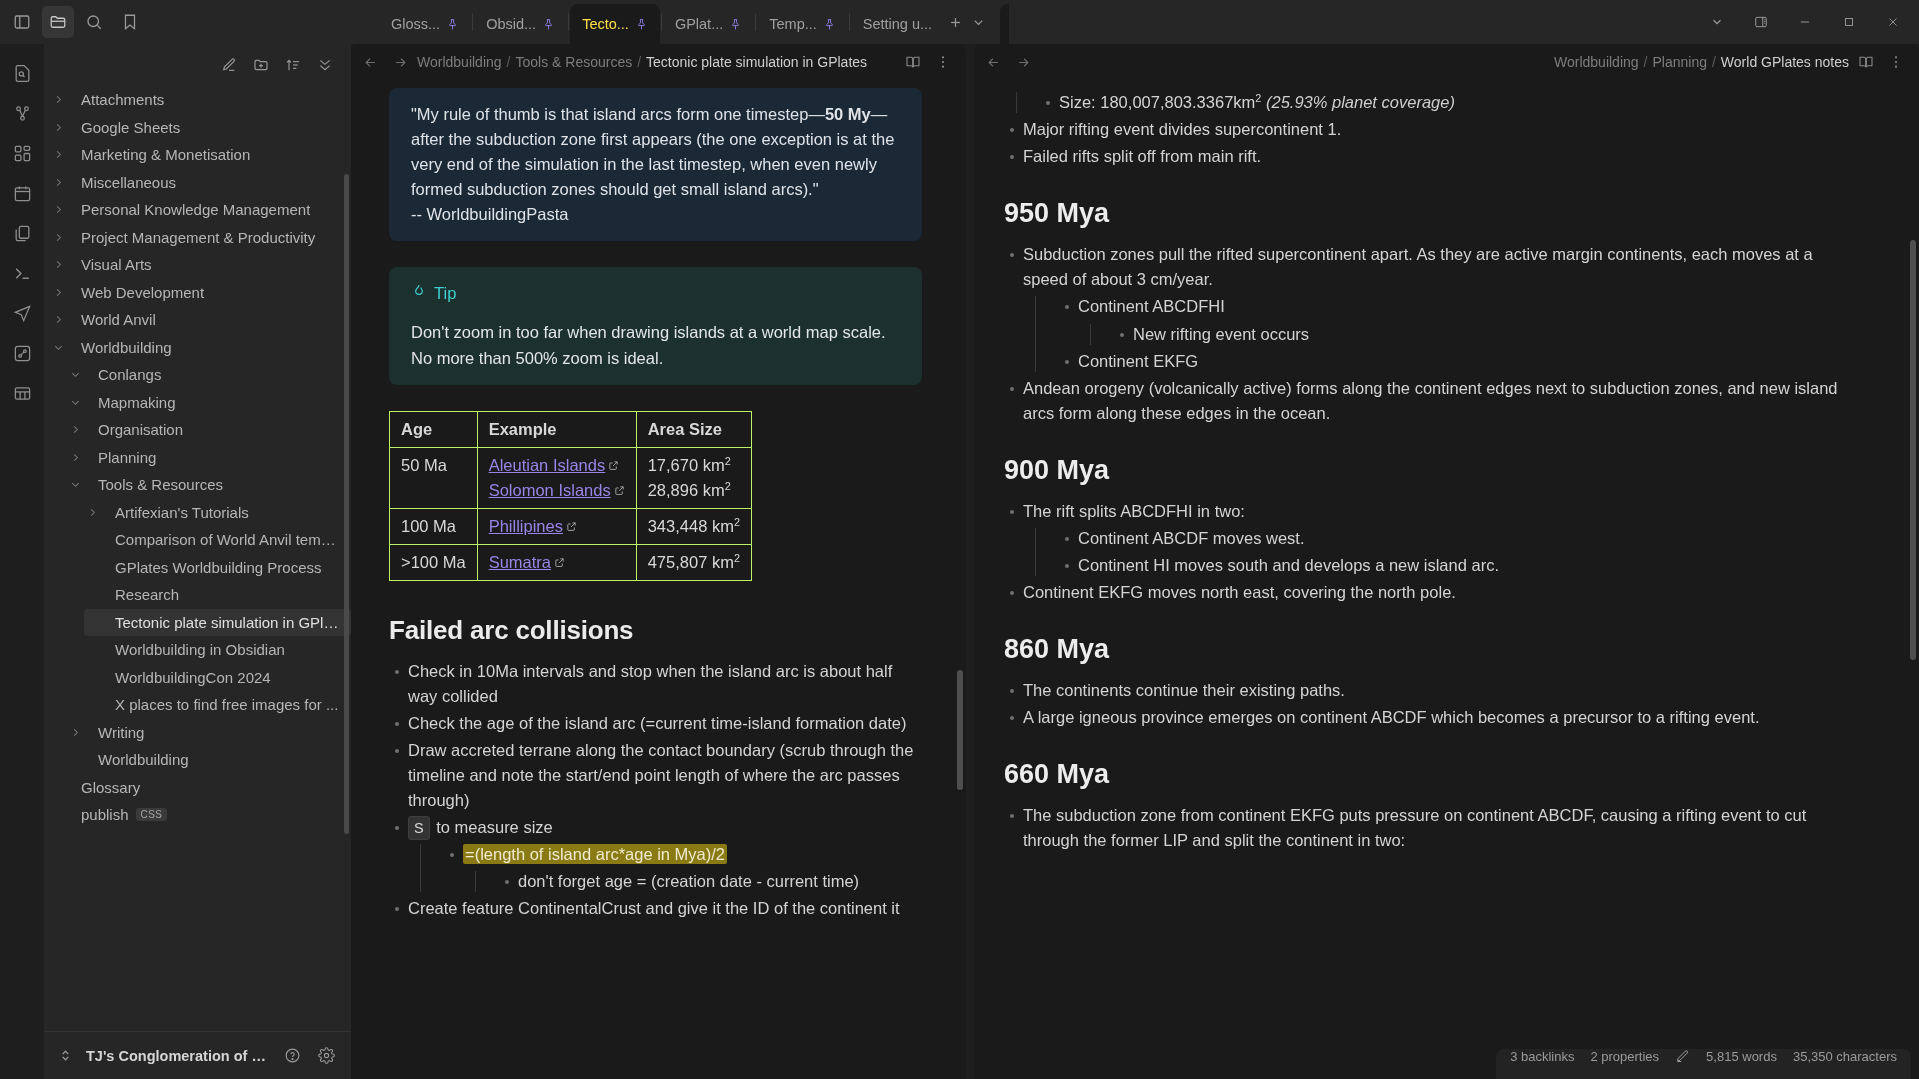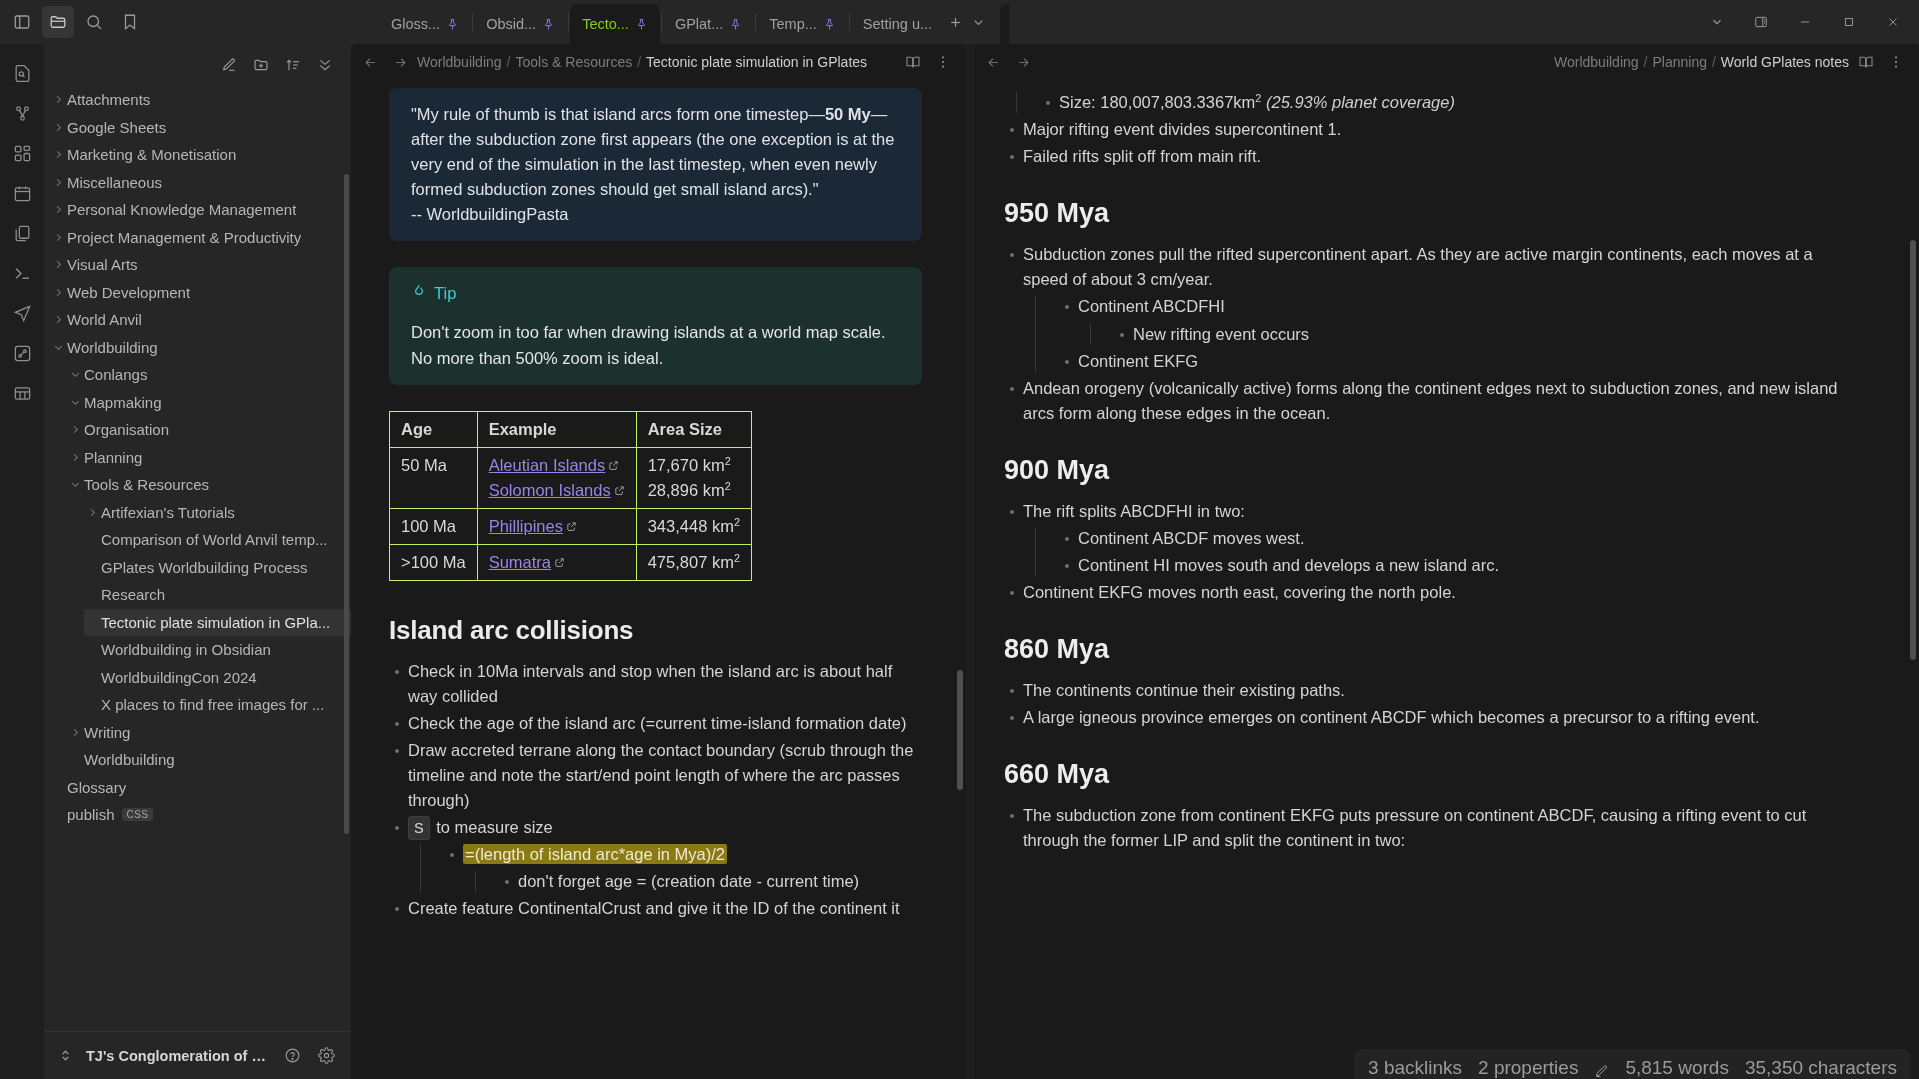--- a/index.html
+++ b/index.html
@@ -30,21 +30,21 @@
   .iconbtn svg { width:18px; height:18px; }
 
   .tabs-wrap { flex:1; display:flex; align-items:flex-end; height:44px; overflow:hidden; }
   .tabgroup { display:flex; align-items:flex-end; height:44px; }
   .tabgroup.right { margin-left: 10px; }
   .tab {
     height: 40px; display:flex; align-items:center; gap:6px;
     padding: 0 12px; font-size: 14.5px; color:#a0a0a0;
     border-radius: 8px 8px 0 0; position:relative; white-space:nowrap;
   }
-  .tab.active { background:#1a1a1a; color:#84cc16; }
+  .tab.active { background:#1a1a1a; color:#fde047; }
   .tab .pin { color:#8b7ae0; display:flex; }
   .tab .pin svg { width:13px; height:15px; }
   .tab-sep { width:1px; height:18px; background:#3a3a3a; align-self:center; margin:0 1px; }
   .tab-addbtn { width:30px;height:30px;display:flex;align-items:center;justify-content:center;color:#9a9a9a;align-self:center;margin:0 4px; }
   .tab-addbtn svg{width:15px;height:15px;}
   .titlebar-spacer { flex:1; }
   .win-ctrls { display:flex; align-items:center; height:44px; padding-right: 4px; }
   .win-ctrls .wc { width:44px;height:44px;display:flex;align-items:center;justify-content:center;color:#9a9a9a; }
   .win-ctrls .wc svg{width:14px;height:14px;}
 
@@ -66,21 +66,21 @@
   .sb-toolbar .tbi svg{width:16px;height:16px;}
   .sb-tree { flex:1; overflow:hidden; padding: 0 0 0 0; position:relative; }
   .tree-item {
     display:flex; align-items:center; height:27.5px; font-size:15px; color:#b6b6b6;
     padding-right:10px; border-radius:4px; white-space:nowrap; position:relative;
   }
   .tree-item.selected { background:#333333; color:#e0e0e0; }
   .tree-item .chev { width:17px; min-width:17px; display:flex; align-items:center; justify-content:center; color:#7a7a7a; }
   .tree-item .chev svg{width:11px;height:11px;}
   .tree-item .chev.none { visibility:hidden; }
-  .tree-item .tlabel { overflow:hidden; text-overflow:ellipsis; }
+  .tree-item .tlabel { overflow:hidden; text-overflow:ellipsis;margin-left:14px; }
   .tree-item .cssbadge {
     margin-left:7px; font-size:10px; background:#3a3a3a; color:#a6a6a6;
     padding:1px 5px; border-radius:3px; letter-spacing:.4px;
   }
   .sb-scrollbar { position:absolute; right:2px; top:130px; width:5px; height:660px; background:#4a4a4a; border-radius:3px; }
 
   .sb-footer {
     height: 48px; min-height:48px; border-top:1px solid #333;
     display:flex; align-items:center; padding:0 12px 0 8px; gap:8px;
   }
@@ -143,23 +143,23 @@
     padding:0px 5px; font-size:14.5px; border:1px solid #3f3f3f; margin-right:2px;
   }
   sup { font-size:.66em; vertical-align: super; line-height:0; }
   em { font-style: italic; color:#cfcfcf; }
 
   .pane-scrollbar { position:absolute; right:3px; width:6px; background:#4f4f4f; border-radius:3px; }
 
   
   .statusbar {
     position:absolute; right:8px; bottom:0; height:30px;
-    display:flex; align-items:flex-end; gap:16px; padding:0 14px;
+    display:flex; align-items:flex-start; gap:16px; padding:0 14px;
     background:#232323; border-radius:8px 8px 0 0;
-    font-size:19px; color:#9b9b9b;
+    font-size:13px; color:#9b9b9b;
   }
   .statusbar .sb-ic { display:flex; align-items:center; color:#9b9b9b; }
   .statusbar .sb-ic svg { width:15px;height:15px; }
 </style>
 </head>
 <body>
 
 <div class="app">
 
   <div class="titlebar">
@@ -760,21 +760,21 @@
                             <path d="M20 4 11 13"></path>
                             <path d="M18 14v5a1.5 1.5 0 0 1-1.5 1.5H5.5A1.5 1.5 0 0 1 4 19V8a1.5 1.5 0 0 1 1.5-1.5H10"></path>
                           </svg>
                         </span>
                       </a></td>
                     <td><span>475,807 km<sup>2</sup></span></td>
                   </tr>
                 </tbody>
             </table>
 
-            <h2 class="mdh">Island arc collisions</h2>
+            <h2 class="mdh">Failed arc collisions</h2>
             <ul class="md" id="left-bullets">
                 <li>Check in 10Ma intervals and stop when the island arc is about half way collided</li>
                 <li>Check the age of the island arc (=current time-island formation date)</li>
                 <li>Draw accreted terrane along the contact boundary (scrub through the timeline and note the start/end point length of where the arc passes through)</li>
                 <li><span class="kbd">S</span><span> to measure size</span><ul>
                     <li><span class="hl">=(length of island arc*age in Mya)/2</span><ul>
                         <li>don't forget age = (creation date - current time)</li>
                       </ul></li>
                   </ul></li>
                 <li>Create feature ContinentalCrust and give it the ID of the continent it</li>

